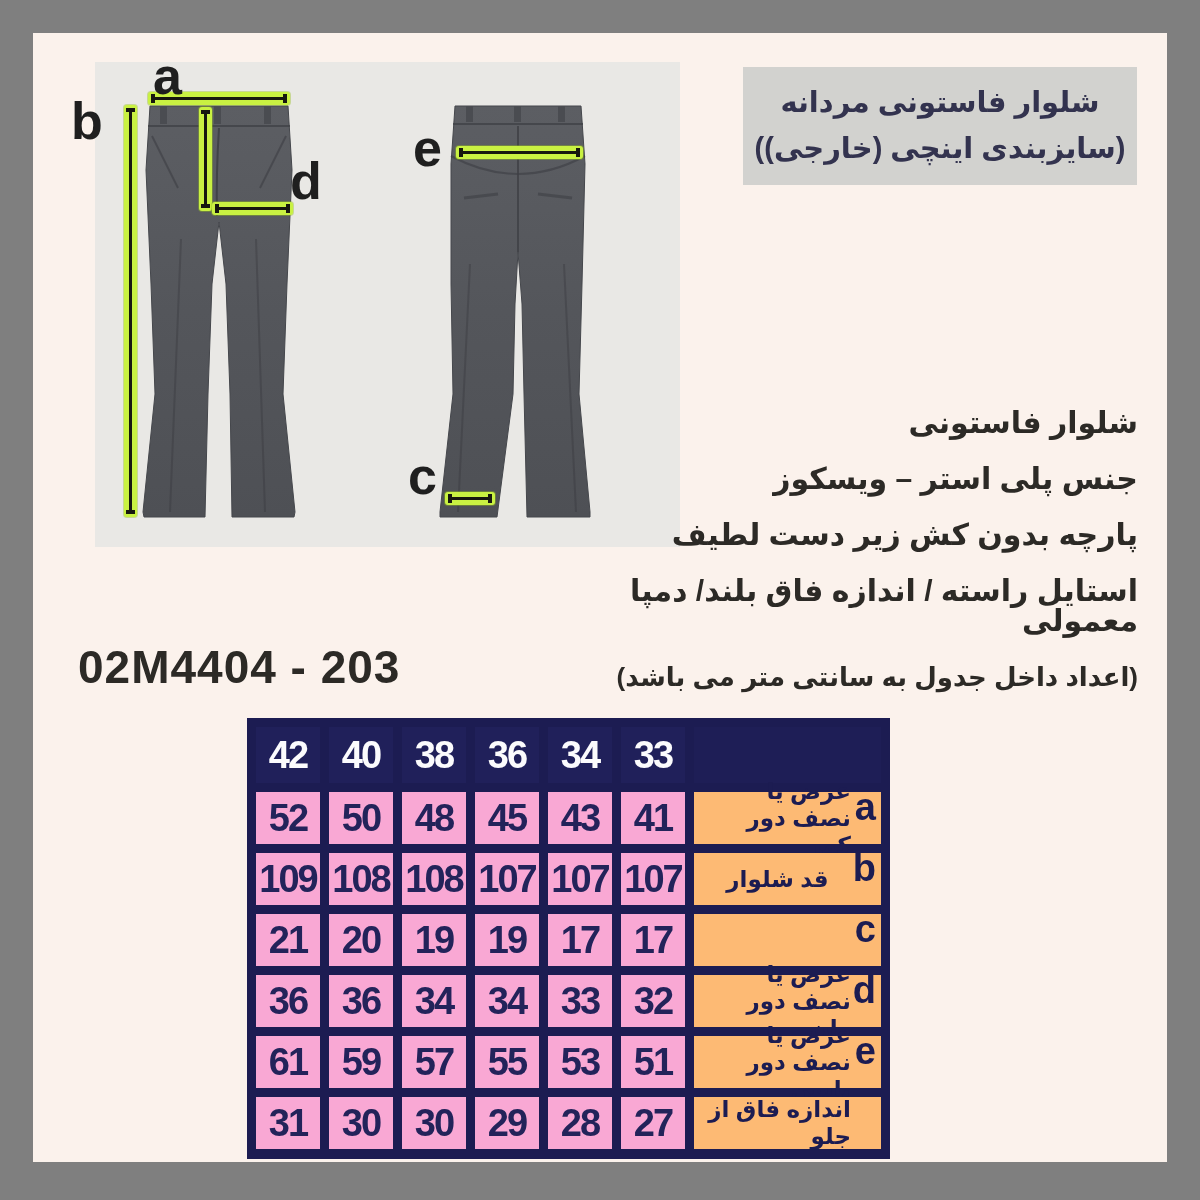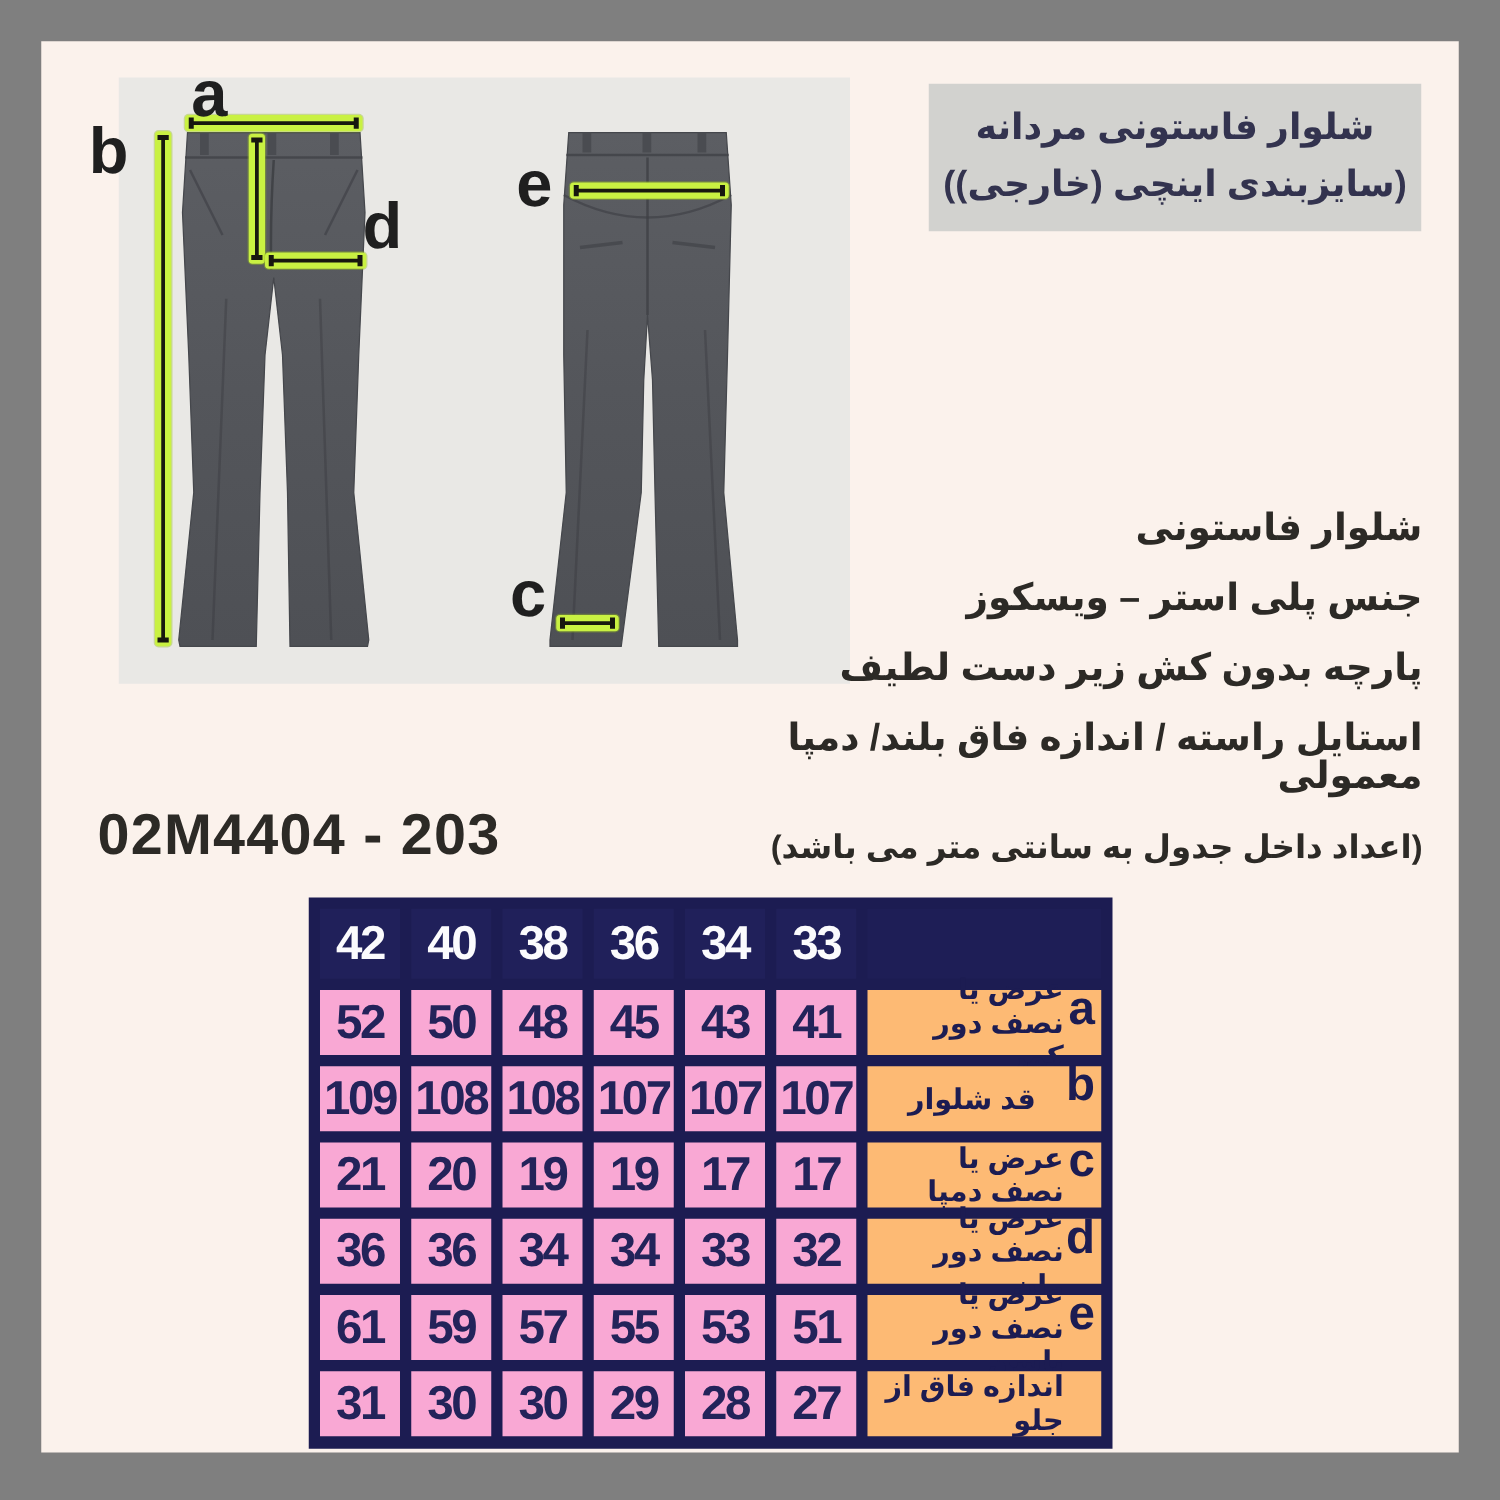--- a/index.html
+++ b/index.html
@@ -186,21 +186,20 @@
         <span class="ltr">b</span>
       </div>
 
       <div class="ncell">21</div>
       <div class="ncell">20</div>
       <div class="ncell">19</div>
       <div class="ncell">19</div>
       <div class="ncell">17</div>
       <div class="ncell">17</div>
       <div class="lcell">
-        <span class="fa" dir="rtl">عرض یا نصف دمپا</span>
         <span class="ltr">c</span>
       </div>
 
       <div class="ncell">36</div>
       <div class="ncell">36</div>
       <div class="ncell">34</div>
       <div class="ncell">34</div>
       <div class="ncell">33</div>
       <div class="ncell">32</div>
       <div class="lcell">

